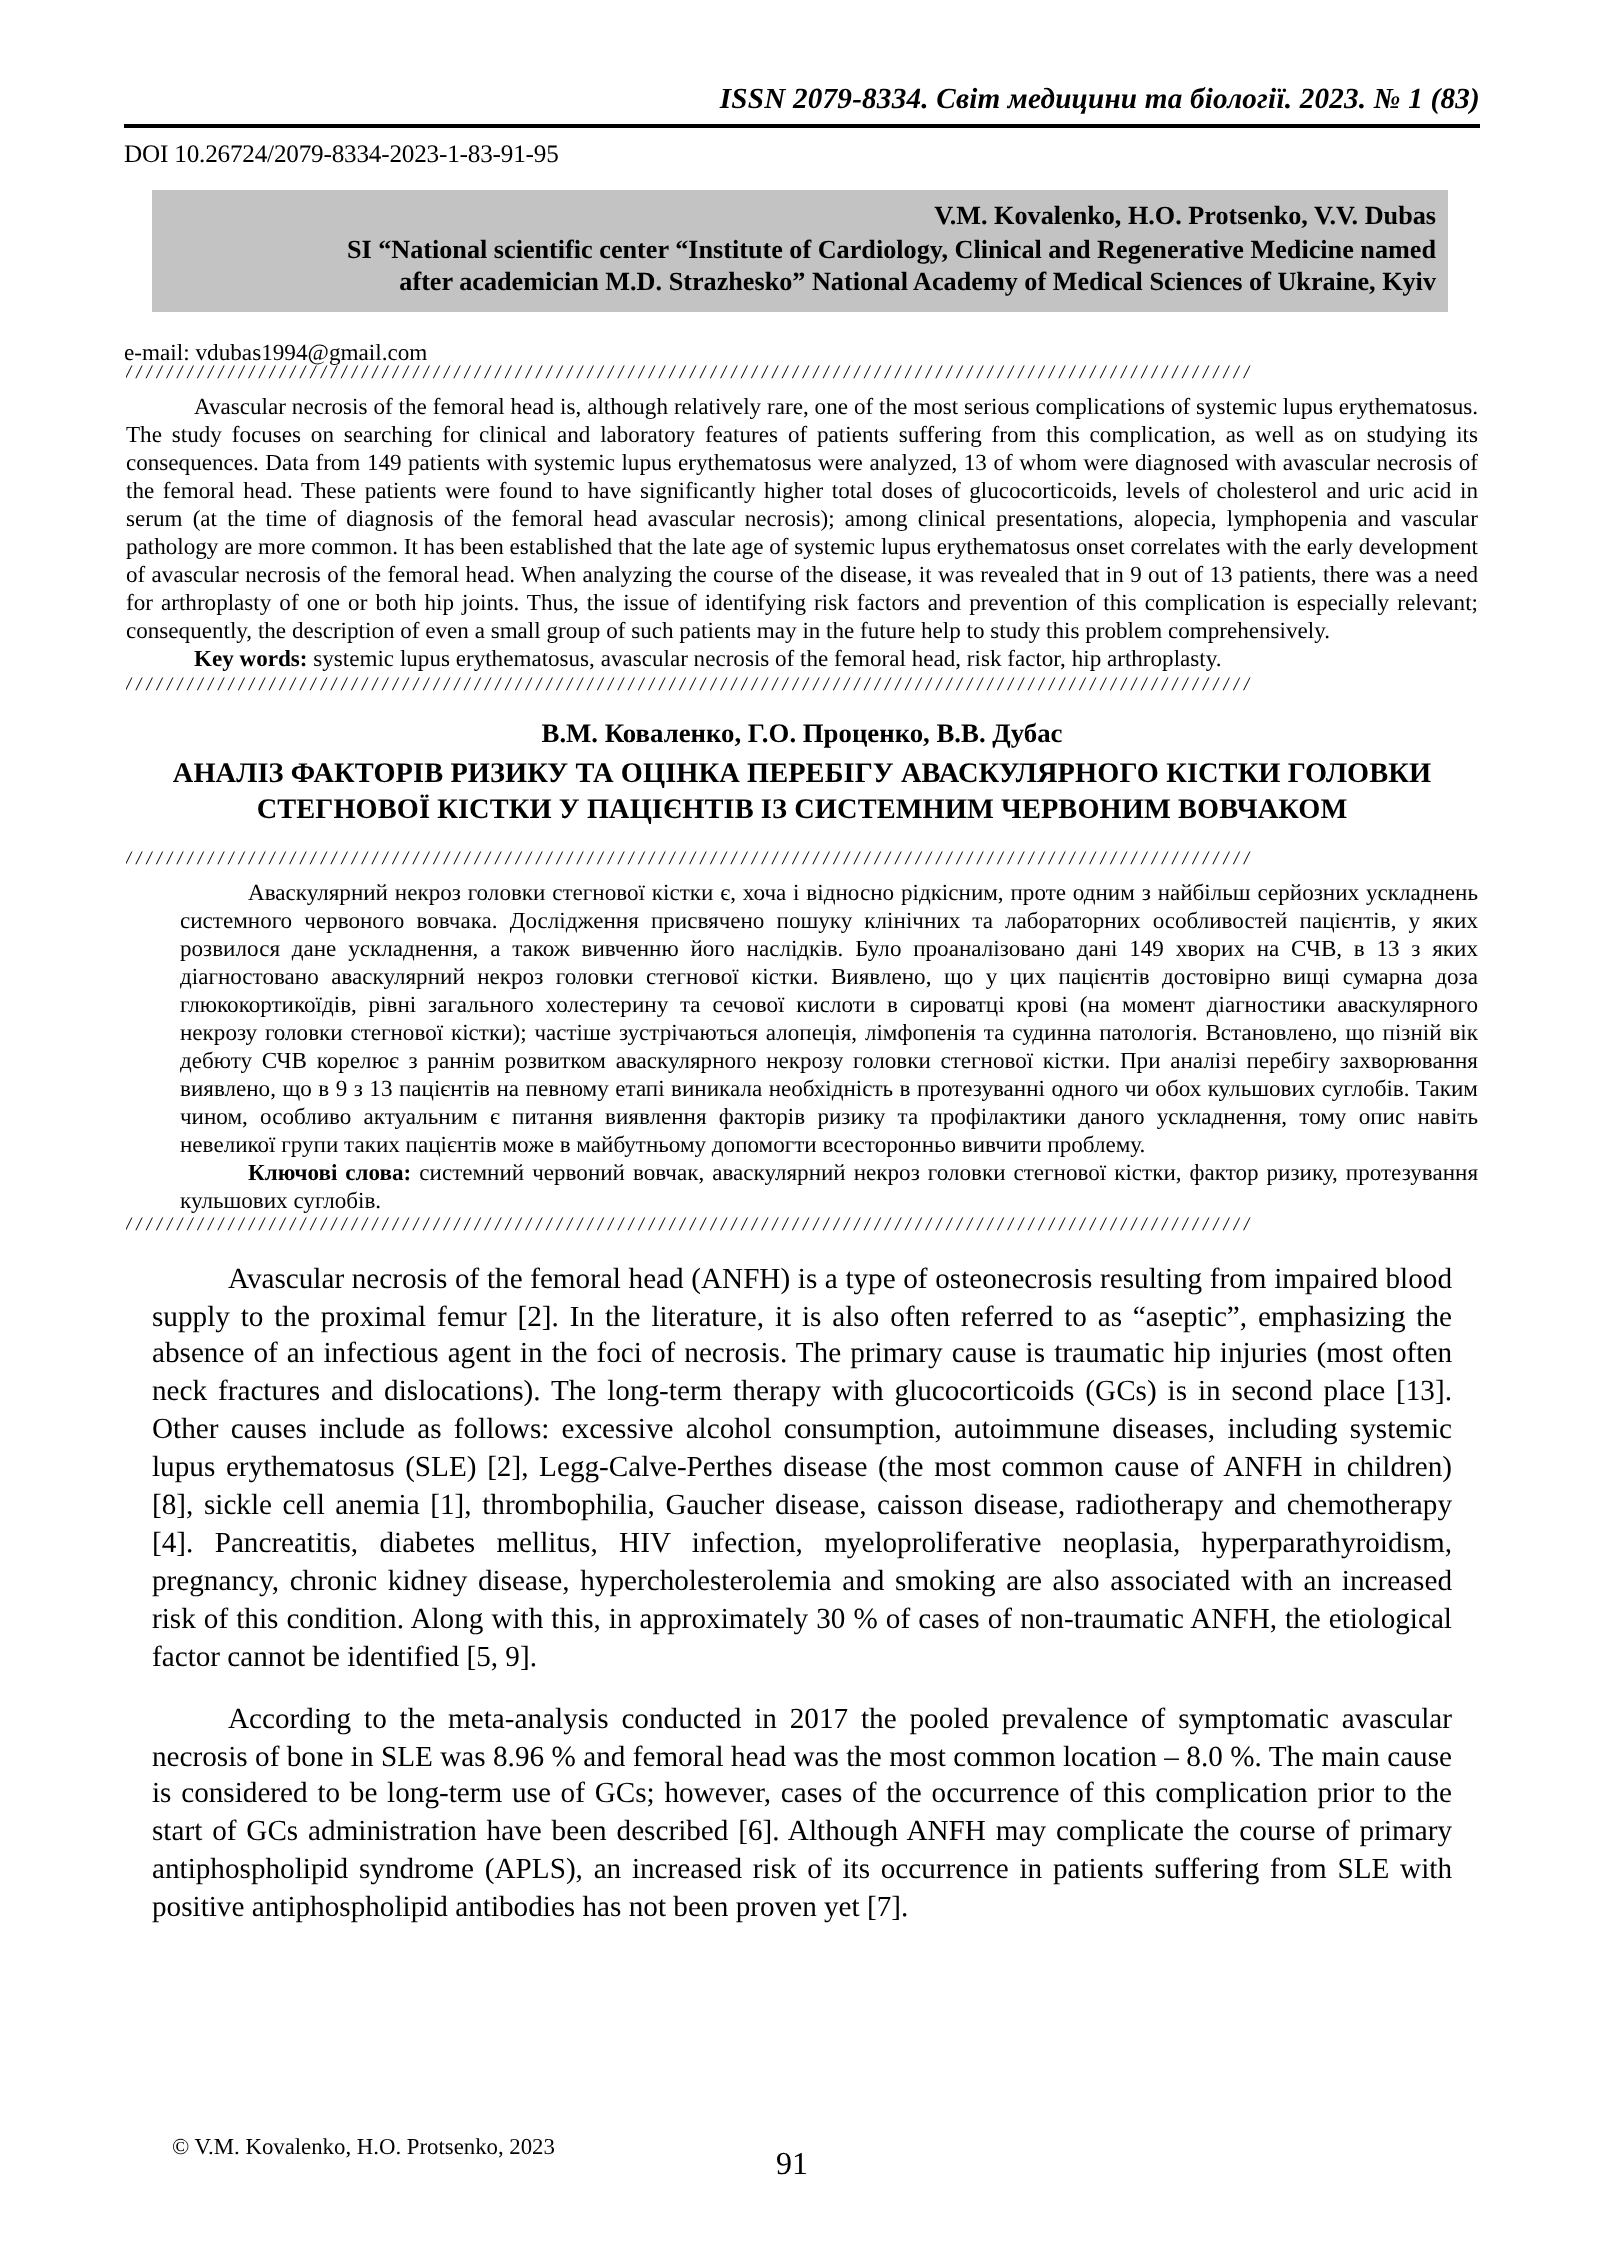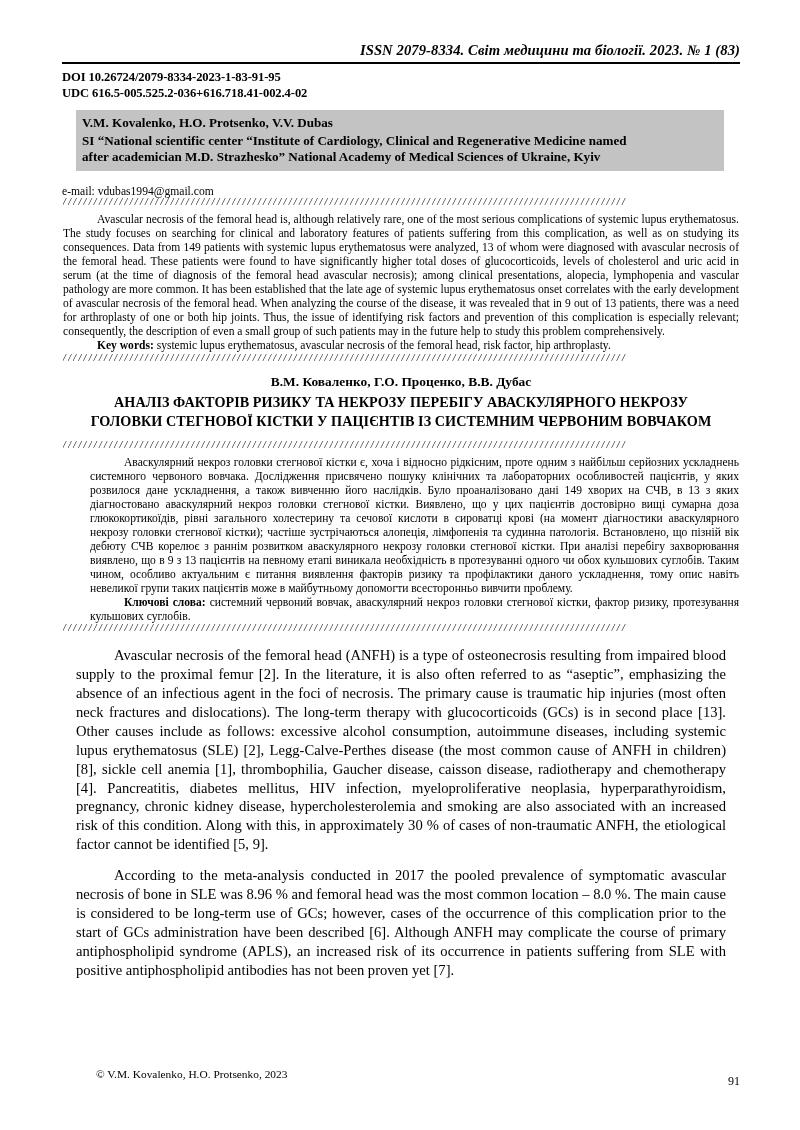--- a/index.html
+++ b/index.html
@@ -31,33 +31,33 @@
     letter-spacing: 0.1px;
     padding-bottom: 2px;
   }
   .runhead-rule {
     border-bottom: 2.2px solid #000;
     margin: 1px 0 6px 0;
   }
 
   
   .codes {
-    font-weight: bold;
+    font-weight: normal;
     font-size: 12.6px;
     line-height: 15.6px;
     letter-spacing: -0.1px;
     margin-bottom: 9px;
   }
 
   
   .authorbox {
     background: #c3c3c3;
     margin: 0 16px 0 14px;
     padding: 5px 6px 6px 6px;
-    text-align: left;
+    text-align: right;
     font-weight: bold;
     font-size: 13.1px;
     line-height: 16.4px;
   }
   .authorbox .names { margin-bottom: 1px; }
 
   
   .title-en {
     text-align: center;
     font-weight: bold;
@@ -133,70 +133,69 @@
     font-size: 14.6px;
     line-height: 18.9px;
     text-align: justify;
     margin: 13px 2px 0 2px;
   }
   .body p { margin: 12px; text-indent: 38px; }
 
   
   .footer {
     position: absolute;
-    left: 62px;
+    left: 52px;
     right: 60px;
     bottom: 18px;
     height: 40px;
   }
   .copyright {
     position: absolute;
     left: 34px;
     top: 0;
     font-size: 11.4px;
   }
   .pageno {
     position: absolute;
     left: 0; right: 0;
     top: 6px;
-    text-align: right;
-    font-size: 12px;
+    text-align: center;
+    font-size: 16px;
   }
 </style>
 </head>
 <body>
 
 <div class="page">
 
   <div class="runhead">ISSN 2079-8334. Світ медицини та біології. 2023. № 1 (83)</div>
   <div class="runhead-rule"></div>
 
   <div class="codes">
     <div>DOI 10.26724/2079-8334-2023-1-83-91-95</div>
-    <div>UDC 616.5-005.525.2-036+616.718.41-002.4-02</div>
   </div>
 
   <div class="authorbox" style="background: rgb(195, 195, 195);">
     <div class="names">V.M. Kovalenko, H.O. Protsenko, V.V. Dubas</div>
     <div>SI “National scientific center “Institute of Cardiology, Clinical and Regenerative Medicine named</div>
     <div>after academician M.D. Strazhesko” National Academy of Medical Sciences of Ukraine, Kyiv</div>
   </div>
 
 
   <div class="email">e-mail: vdubas1994@gmail.com</div>
 
   <div class="slashrule">//////////////////////////////////////////////////////////////////////////////////////////////////////////////</div>
   <div class="abstract block-en">
     <p>Avascular necrosis of the femoral head is, although relatively rare, one of the most serious complications of systemic lupus erythematosus. The study focuses on searching for clinical and laboratory features of patients suffering from this complication, as well as on studying its consequences. Data from 149 patients with systemic lupus erythematosus were analyzed, 13 of whom were diagnosed with avascular necrosis of the femoral head. These patients were found to have significantly higher total doses of glucocorticoids, levels of cholesterol and uric acid in serum (at the time of diagnosis of the femoral head avascular necrosis); among clinical presentations, alopecia, lymphopenia and vascular pathology are more common. It has been established that the late age of systemic lupus erythematosus onset correlates with the early development of avascular necrosis of the femoral head. When analyzing the course of the disease, it was revealed that in 9 out of 13 patients, there was a need for arthroplasty of one or both hip joints. Thus, the issue of identifying risk factors and prevention of this complication is especially relevant; consequently, the description of even a small group of such patients may in the future help to study this problem comprehensively.</p>
     <p><span class="kw">Key words:</span><span> systemic lupus erythematosus, avascular necrosis of the femoral head, risk factor, hip arthroplasty.</span></p>
   </div>
   <div class="slashrule">//////////////////////////////////////////////////////////////////////////////////////////////////////////////</div>
 
   <div class="ua-names">В.М. Коваленко, Г.О. Проценко, В.В. Дубас</div>
-  <div class="title-ua">АНАЛІЗ ФАКТОРІВ РИЗИКУ ТА НЕКРОЗУ ПЕРЕБІГУ АВАСКУЛЯРНОГО НЕКРОЗУ ГОЛОВКИ СТЕГНОВОЇ КІСТКИ У ПАЦІЄНТІВ ІЗ СИСТЕМНИМ ЧЕРВОНИМ ВОВЧАКОМ</div>
+  <div class="title-ua">АНАЛІЗ ФАКТОРІВ РИЗИКУ ТА ОЦІНКА ПЕРЕБІГУ АВАСКУЛЯРНОГО КІСТКИ ГОЛОВКИ СТЕГНОВОЇ КІСТКИ У ПАЦІЄНТІВ ІЗ СИСТЕМНИМ ЧЕРВОНИМ ВОВЧАКОМ</div>
 
   <div class="slashrule">//////////////////////////////////////////////////////////////////////////////////////////////////////////////</div>
   <div class="abstract block-ua">
     <p>Аваскулярний некроз головки стегнової кістки є, хоча і відносно рідкісним, проте одним з найбільш серйозних ускладнень системного червоного вовчака. Дослідження присвячено пошуку клінічних та лабораторних особливостей пацієнтів, у яких розвилося дане ускладнення, а також вивченню його наслідків. Було проаналізовано дані 149 хворих на СЧВ, в 13 з яких діагностовано аваскулярний некроз головки стегнової кістки. Виявлено, що у цих пацієнтів достовірно вищі сумарна доза глюкокортикоїдів, рівні загального холестерину та сечової кислоти в сироватці крові (на момент діагностики аваскулярного некрозу головки стегнової кістки); частіше зустрічаються алопеція, лімфопенія та судинна патологія. Встановлено, що пізній вік дебюту СЧВ корелює з раннім розвитком аваскулярного некрозу головки стегнової кістки. При аналізі перебігу захворювання виявлено, що в 9 з 13 пацієнтів на певному етапі виникала необхідність в протезуванні одного чи обох кульшових суглобів. Таким чином, особливо актуальним є питання виявлення факторів ризику та профілактики даного ускладнення, тому опис навіть невеликої групи таких пацієнтів може в майбутньому допомогти всесторонньо вивчити проблему.</p>
     <p><span class="kw">Ключові слова:</span><span> системний червоний вовчак, аваскулярний некроз головки стегнової кістки, фактор ризику, протезування кульшових суглобів.</span></p>
   </div>
   <div class="slashrule">//////////////////////////////////////////////////////////////////////////////////////////////////////////////</div>
 
 
   <div class="body">

